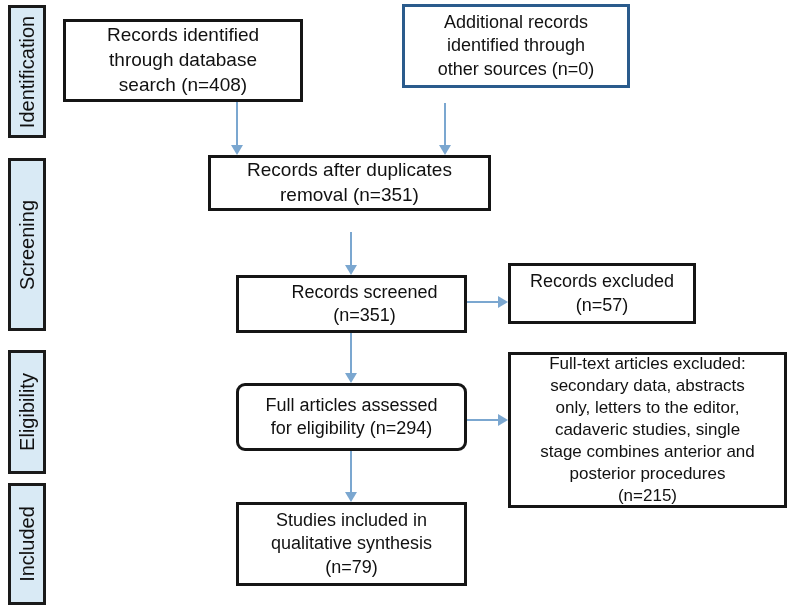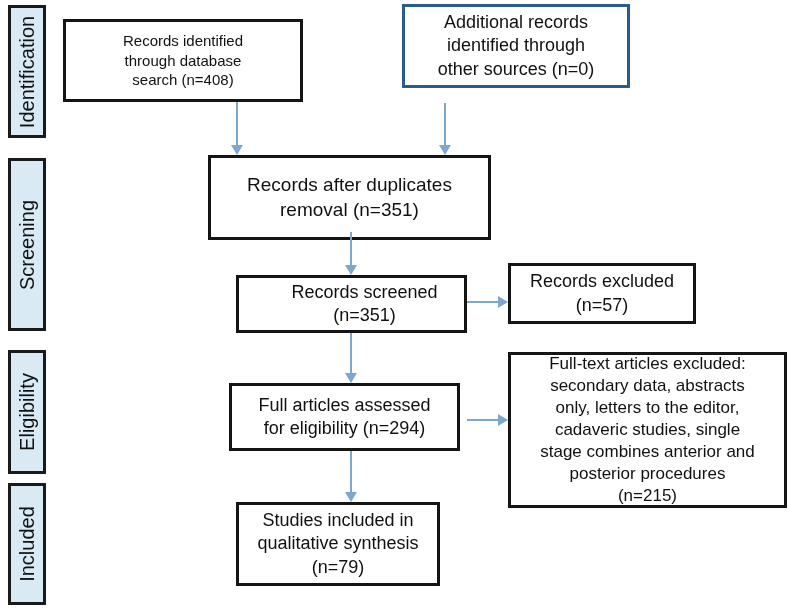--- a/index.html
+++ b/index.html
@@ -99,62 +99,62 @@
 
   <div class="stage-box" style="left:8px; top:350px; width:38px; height:124px;">
     <span class="stage-label">Eligibility</span>
   </div>
 
   <div class="stage-box" style="left:8px; top:483px; width:38px; height:122px;">
     <span class="stage-label">Included</span>
   </div>
 
   <div class="flow-box border-black" style="left:63px; top:19px; width:240px; height:83px;">
-    <span class="txt" style="font-size:15px;">Records identified
+    <span class="txt" style="font-size:19px;">Records identified
 through database
 search (n=408)</span>
   </div>
 
   <div class="flow-box border-blue" style="left:402px; top:4px; width:228px; height:84px;">
     <span class="txt" style="font-size:18px;">Additional records
 identified through
 other sources (n=0)</span>
   </div>
 
-  <div class="flow-box border-black" style="left:208px; top:155px; width:283px; height:85px;">
+  <div class="flow-box border-black" style="left:208px; top:155px; width:283px; height:56px;">
     <span class="txt" style="font-size:19px;">Records after duplicates
 removal (n=351)</span>
   </div>
 
   <div class="flow-box border-black" style="left:236px; top:275px; width:231px; height:58px;padding-left:32px;">
     <span class="txt" style="font-size:18px;">Records screened
 (n=351)</span>
   </div>
 
   <div class="flow-box border-black" style="left:508px; top:263px; width:188px; height:61px;">
     <span class="txt" style="font-size:18px;">Records excluded
 (n=57)</span>
   </div>
 
-  <div class="flow-box border-black" style="left:229px; top:383px; width:231px; height:68px;">
+  <div class="flow-box border-black" style="left:236px; top:383px; width:231px; height:68px;border-radius:9px;">
     <span class="txt" style="font-size:18px;">Full articles assessed
 for eligibility (n=294)</span>
   </div>
 
   <div class="flow-box border-black" style="left:508px; top:352px; width:279px; height:156px;">
     <span class="txt" style="font-size:17px;">Full-text articles excluded:
 secondary data, abstracts
 only, letters to the editor,
 cadaveric studies, single
 stage combines anterior and
 posterior procedures
 (n=215)</span>
   </div>
 
-  <div class="flow-box border-black" style="left:236px; top:502px; width:204px; height:84px;">
+  <div class="flow-box border-black" style="left:236px; top:502px; width:231px; height:84px;">
     <span class="txt" style="font-size:18px;">Studies included in
 qualitative synthesis
 (n=79)</span>
   </div>
 
   <div class="conn-v" style="left:236px; top:102px; height:45px;"></div>
   <div class="arrow-down" style="left:231px; top:145px;"></div>
 
   <div class="conn-v" style="left:444px; top:103px; height:44px;"></div>
   <div class="arrow-down" style="left:439px; top:145px;"></div>

